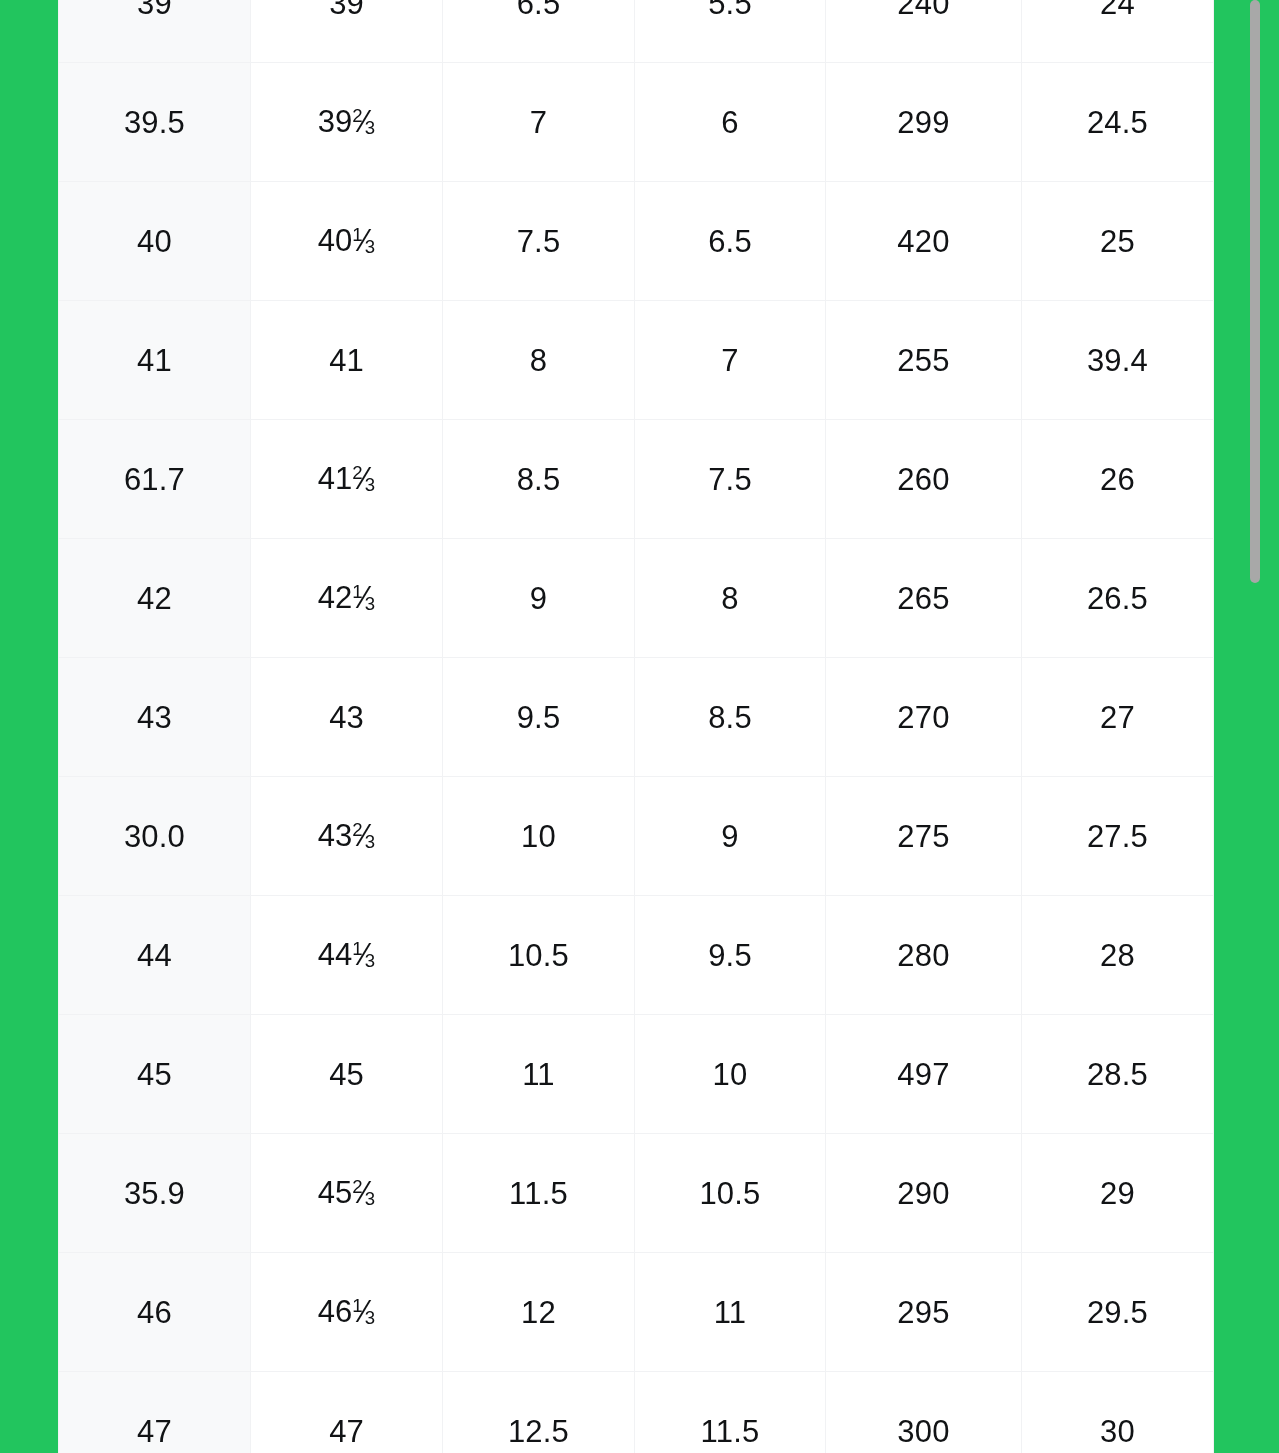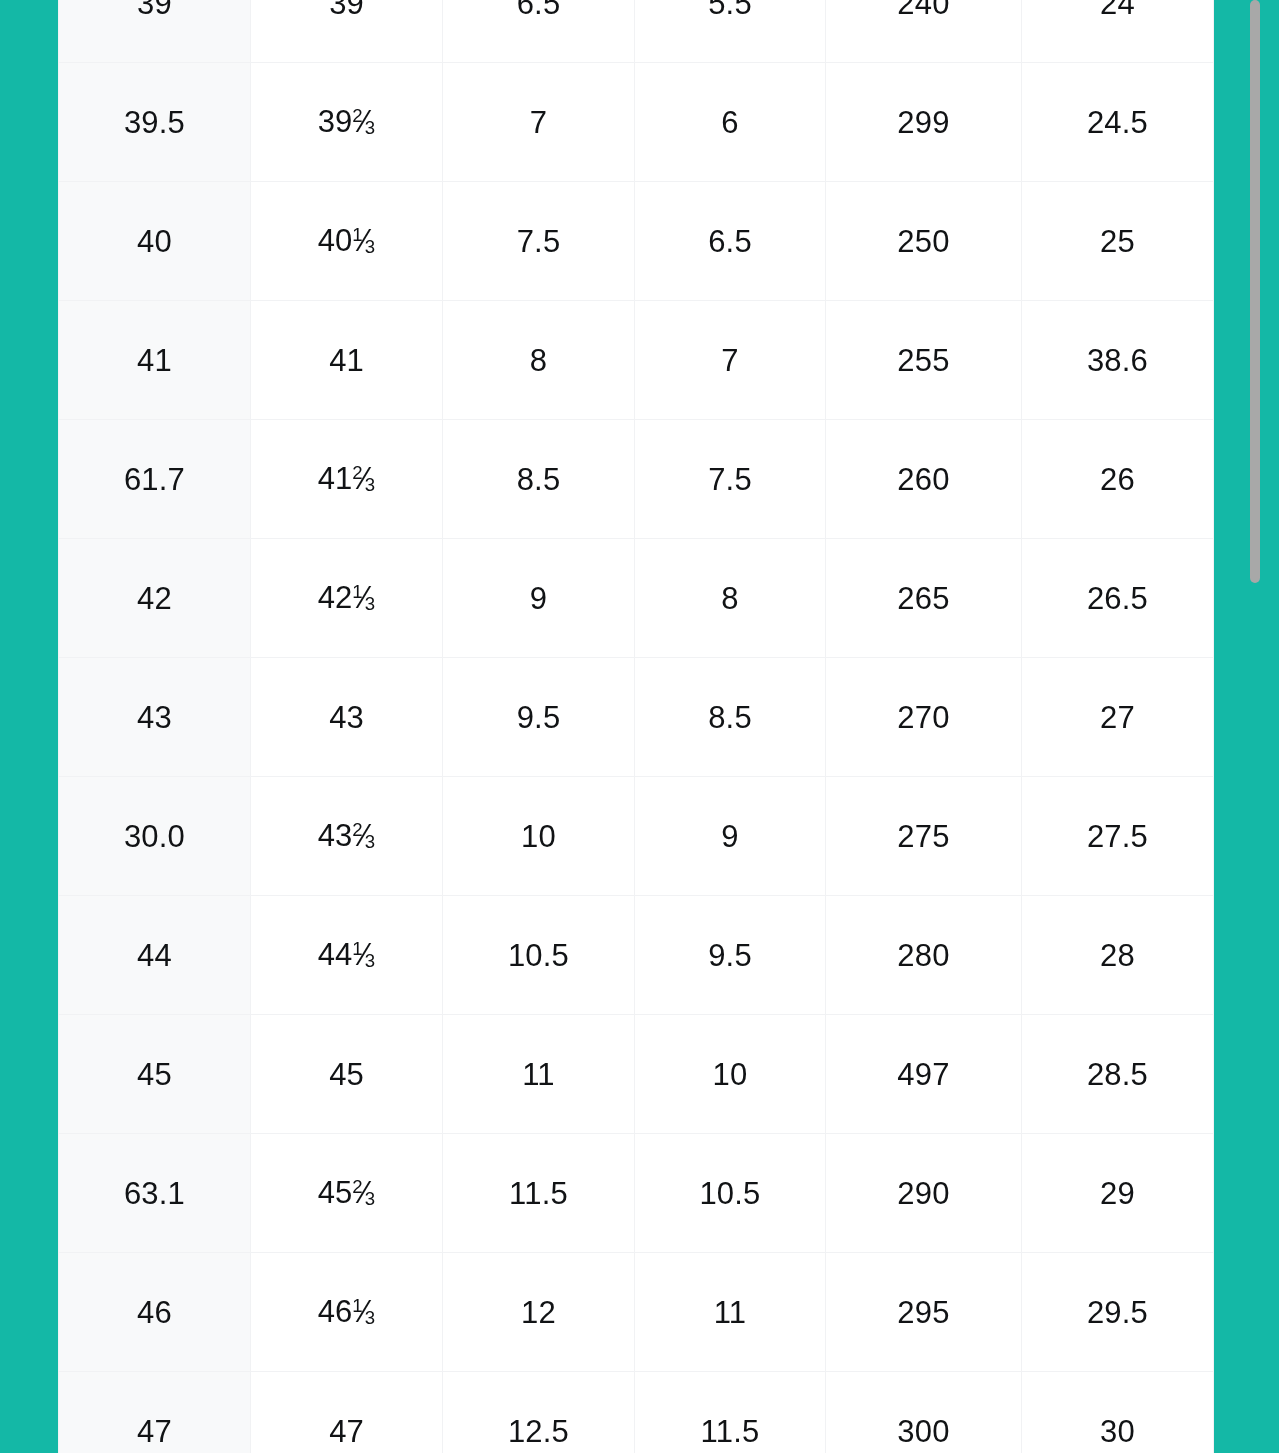--- a/index.html
+++ b/index.html
@@ -17,21 +17,21 @@
   }
 
   
   #size-table-viewport {
     position: absolute;
     left: 0;
     top: 0;
     width: 1279px;
     height: 1453px;
     overflow: hidden;
-    background: #14b8a6;
+    background: #22c55e;
   }
 
   
   #size-conversion-table {
     position: absolute;
     left: 58px;
     top: -57px;              
     width: 1155px;
     border-collapse: collapse;
     table-layout: fixed;
@@ -138,30 +138,30 @@
           <td>7</td>
           <td>6</td>
           <td>299</td>
           <td>24.5</td>
         </tr>
         <tr>
           <td>40</td>
           <td><span class="frac"><span>40</span><span class="num">1</span><span class="sol">⁄</span><span class="den">3</span></span></td>
           <td>7.5</td>
           <td>6.5</td>
-          <td>250</td>
+          <td>420</td>
           <td>25</td>
         </tr>
         <tr>
           <td>41</td>
           <td><span class="frac"><span>41</span></span></td>
           <td>8</td>
           <td>7</td>
           <td>255</td>
-          <td>38.6</td>
+          <td>39.4</td>
         </tr>
         <tr>
           <td>61.7</td>
           <td><span class="frac"><span>41</span><span class="num">2</span><span class="sol">⁄</span><span class="den">3</span></span></td>
           <td>8.5</td>
           <td>7.5</td>
           <td>260</td>
           <td>26</td>
         </tr>
         <tr>
@@ -198,21 +198,21 @@
         </tr>
         <tr>
           <td>45</td>
           <td><span class="frac"><span>45</span></span></td>
           <td>11</td>
           <td>10</td>
           <td>497</td>
           <td>28.5</td>
         </tr>
         <tr>
-          <td>63.1</td>
+          <td>35.9</td>
           <td><span class="frac"><span>45</span><span class="num">2</span><span class="sol">⁄</span><span class="den">3</span></span></td>
           <td>11.5</td>
           <td>10.5</td>
           <td>290</td>
           <td>29</td>
         </tr>
         <tr>
           <td>46</td>
           <td><span class="frac"><span>46</span><span class="num">1</span><span class="sol">⁄</span><span class="den">3</span></span></td>
           <td>12</td>

